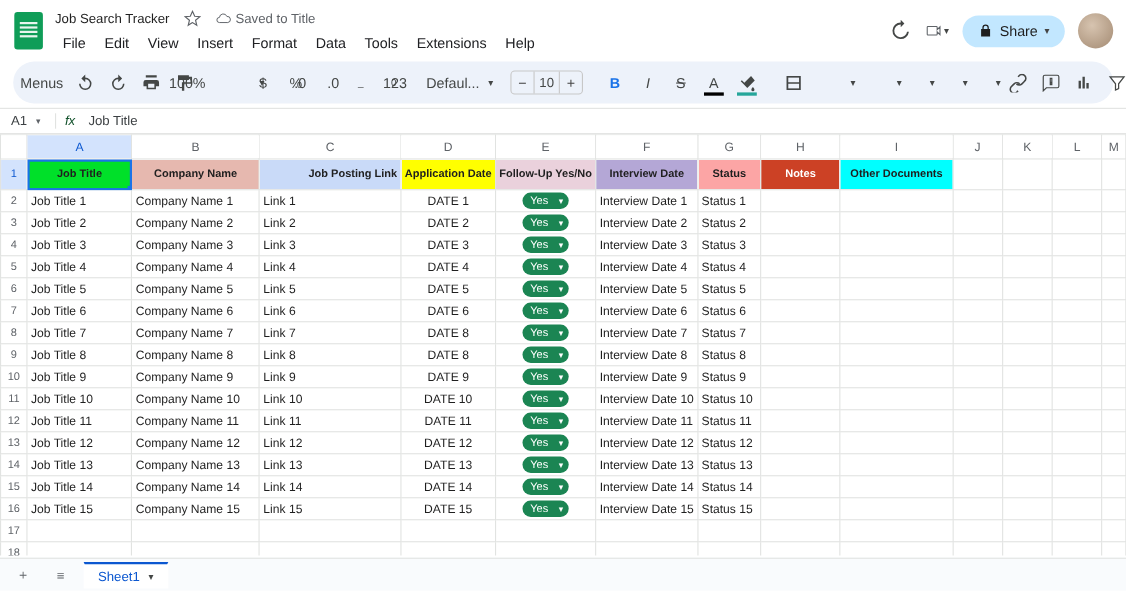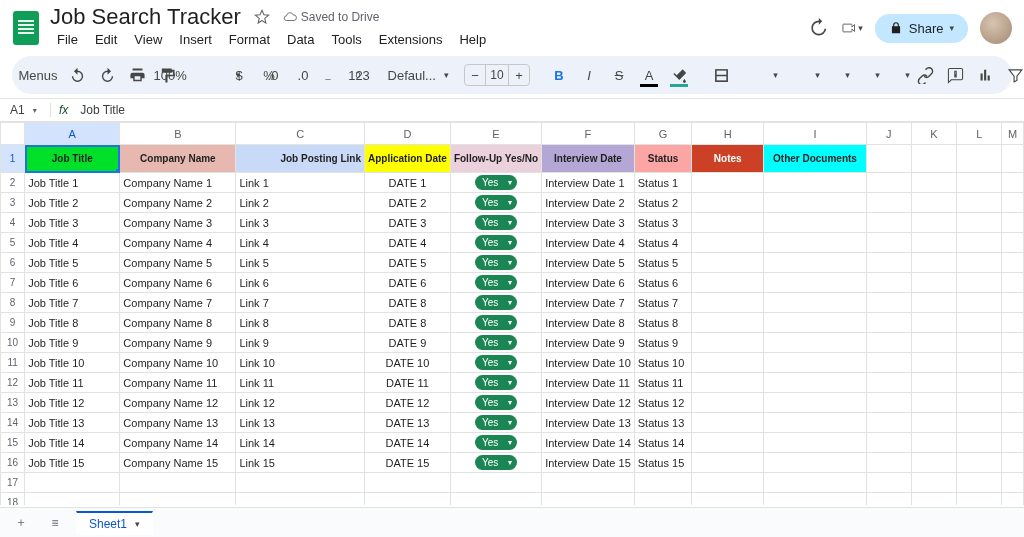--- a/index.html
+++ b/index.html
@@ -21,21 +21,21 @@
     content:"";position:absolute;left:5px;right:5px;top:9px;height:16px;
     background:
       linear-gradient(#fff,#fff) 0 0/100% 2px no-repeat,
       linear-gradient(#fff,#fff) 0 4px/100% 2px no-repeat,
       linear-gradient(#fff,#fff) 0 8px/100% 2px no-repeat,
       linear-gradient(#fff,#fff) 0 12px/100% 2px no-repeat;
     opacity:.9;
   }
   .title-area{flex:1;display:flex;flex-direction:column;padding-left:4px;}
   .title-row{display:flex;align-items:center;gap:10px;height:22px;}
-  .doc-title{font-size:22px;color:#1f1f1f;font-weight:400;}
+  .doc-title{font-size:12px;color:#1f1f1f;font-weight:400;}
   .status-saved{font-size:12px;color:#5f6368;display:flex;align-items:center;gap:4px;}
   .menus-row{display:flex;gap:3px;height:22px;align-items:center;}
   .menu-item{font-size:13px;color:#202124;padding:3px 7px;border-radius:4px;cursor:pointer;}
   .header-right{display:flex;align-items:center;gap:12px;margin-top:6px;}
   .hicon{width:22px;height:22px;border-radius:50%;color:#5f6368;display:flex;align-items:center;justify-content:center;font-size:15px;fill:#5f6368;}
   .share-btn{
     display:flex;align-items:center;gap:6px;background:#c2e7ff;border-radius:20px;
     padding:7px 14px;font-size:13px;color:#1f1f1f;font-weight:500;
   }
   .share-btn .caret{font-size:9px;color:#444;}
@@ -142,21 +142,21 @@
       <span class="doc-title">Job Search Tracker</span>
       <span class="hicon">
         <svg width="16" height="16" viewBox="0 0 24 24">
             <path d="M12 17.3 6.2 21l1.6-6.8L2 9.3l7-.6L12 2l3 6.7 7 .6-5.8 4.9L17.8 21z" fill="none" stroke="#5f6368" stroke-width="1.6"></path>
           </svg>
       </span>
       <span class="status-saved">
         <svg width="14" height="14" viewBox="0 0 24 24">
             <path fill="#5f6368" d="M19 18H6a4 4 0 0 1 0-8 6 6 0 0 1 11.6-1.5A4.5 4.5 0 0 1 19 18z" fill-opacity=".0" stroke="#5f6368" stroke-width="1.5"></path>
           </svg>
-        <span>Saved to Drive</span>
+        <span>Saved to Title</span>
       </span>
     </div>
     <div class="menus-row" id="menus-row">
         <span class="menu-item">File</span>
         <span class="menu-item">Edit</span>
         <span class="menu-item">View</span>
         <span class="menu-item">Insert</span>
         <span class="menu-item">Format</span>
         <span class="menu-item">Data</span>
         <span class="menu-item">Tools</span>

